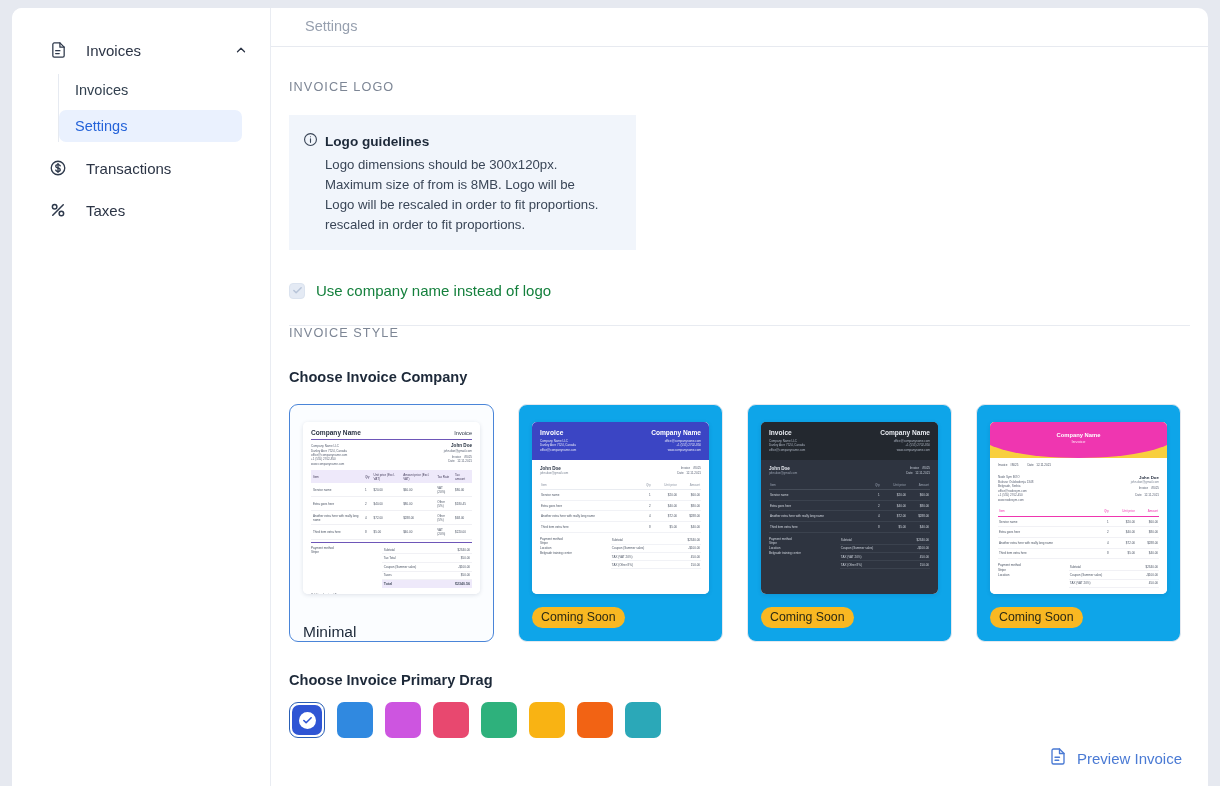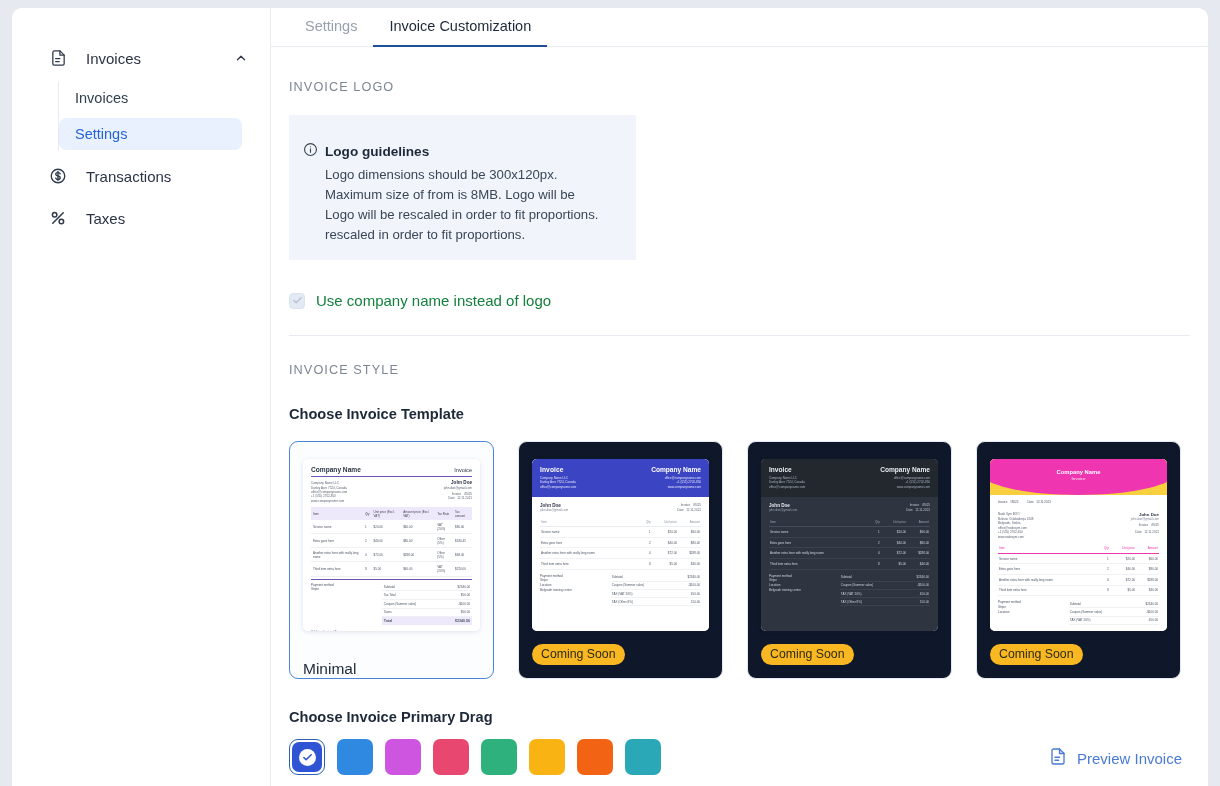--- a/index.html
+++ b/index.html
@@ -18,21 +18,21 @@
     overflow: hidden;
     display: flex;
   }
 
   
   .sidebar {
     width: 259px;
     flex: 0 0 259px;
     background: #ffffff;
     border-right: 1px solid #e9ecf2;
-    padding-top: 30px;
+    padding-top: 22px;
   }
   .nav-group-header {
     display: flex; align-items: center;
     height: 40px;
     padding: 0 22px 0 36px;
     cursor: pointer;
     user-select: none;
   }
   .nav-group-header .ico { width: 20px; height: 20px; display:flex; align-items:center; justify-content:center; color:#2f3a4c; }
   .nav-group-header .lbl {
@@ -125,21 +125,21 @@
     gap: 6px;
   }
   .upload-ico { color: #1f5fd0; }
   .dz-text { font-size: 13.5px; color: #3b4758; line-height: 20px; text-align: center; }
   .dz-link { color: #2b6cd4; }
 
   .guidelines {
     width: 347px;
     background: #f1f5fb;
     border-radius: 0;
-    padding: 27px 16px 15px 14px;
+    padding: 17px 16px 15px 14px;
   }
   .gl-head { display: flex; align-items: center; gap: 7px; }
   .gl-head .t { font-size: 13.6px; font-weight: bold; color: #1d2939; }
   .gl-body { font-size: 13.2px; color: #3a4657; line-height: 20px; margin-top: 4px; margin-left: 22px; }
 
   .checkbox-row { display: flex; align-items: center; gap: 11px; margin-top: 32px; }
   .cbox {
     width: 16px; height: 16px; border-radius: 4px;
     background: #e4eaf4; border: 1px solid #dbe3ef;
     display: flex; align-items: center; justify-content: center;
@@ -149,21 +149,21 @@
 
   .divider { height: 1px; background: #e8ebf1; margin: 26px 0 0 0; }
 
   .subhead { font-size: 14.6px; color: #1d2939; font-weight: bold; }
 
   .templates { display: flex; gap: 24px; margin-top: 19px; }
   .tpl-card {
     width: 205px; height: 238px;
     border: 1px solid #e4e8ef;
     border-radius: 9px;
-    background: #0f172a;
+    background: #0ea5e9;
     padding: 17px 13px 0 13px;
     cursor: pointer;
     position: relative;
   }
   .tpl-card.selected {
     border: 1.4px solid #4a85d8;
     background: #fbfdff;
   }
   .tpl-thumb {
     width: 100%; height: 172px;
@@ -356,21 +356,20 @@
         </svg>
       </span>
       <span class="lbl">Taxes</span>
     </div>
   </nav>
 
   <section class="main">
 
     <div class="tabs">
       <div class="tab">Settings</div>
-      <div class="tab active">Invoice Customization</div>
     </div>
 
     <div class="content">
 
       <div class="section-label" style="margin-top:33px">INVOICE LOGO</div>
 
       <div class="row-logo">
 
         <div class="guidelines">
           <div class="gl-head">
@@ -396,23 +395,23 @@
         <span class="cbox">
           <svg width="11" height="11" viewBox="0 0 24 24" fill="none" stroke="currentColor" stroke-width="3.2" stroke-linecap="round" stroke-linejoin="round">
               <polyline points="20 6 9 17 4 12"></polyline>
             </svg>
         </span>
         <span class="cb-label">Use company name instead of logo</span>
       </div>
 
       <div class="divider"></div>
 
-      <div class="section-label" style="margin-top:27px">INVOICE STYLE</div>
-
-      <div class="subhead" style="margin-top:29px">Choose Invoice Template</div>
+      <div class="section-label" style="">INVOICE STYLE</div>
+
+      <div class="subhead" style="margin-top:29px">Choose Invoice Company</div>
 
       <div class="templates">
 
         <div class="tpl-card selected">
           <div class="tpl-thumb">
             <div class="mini m1">
               <div class="hdr">
                 <span class="co">Company Name</span>
                 <span class="inv">Invoice</span>
               </div>

